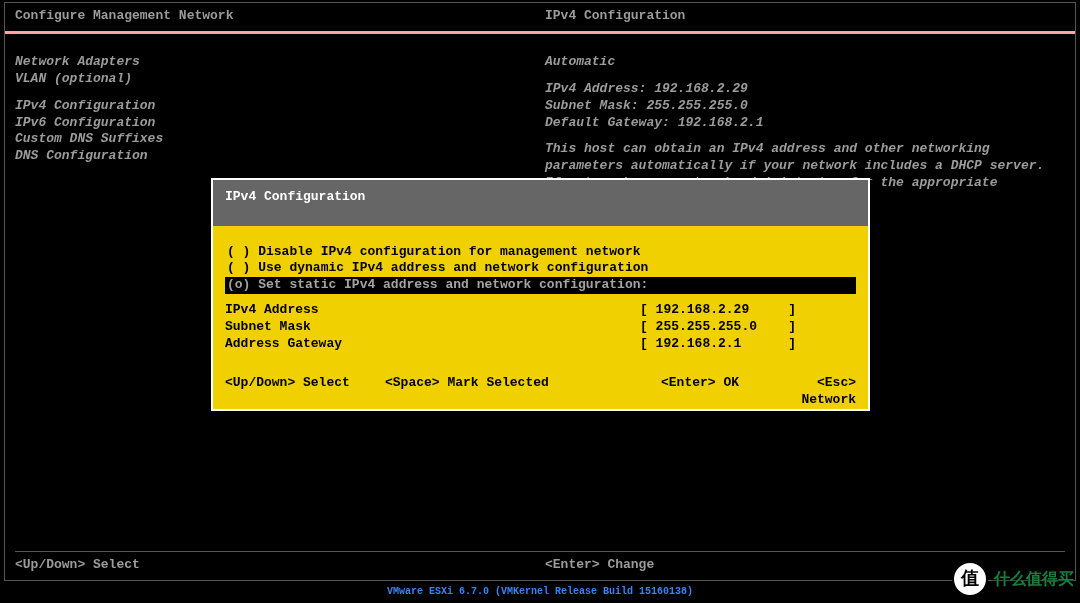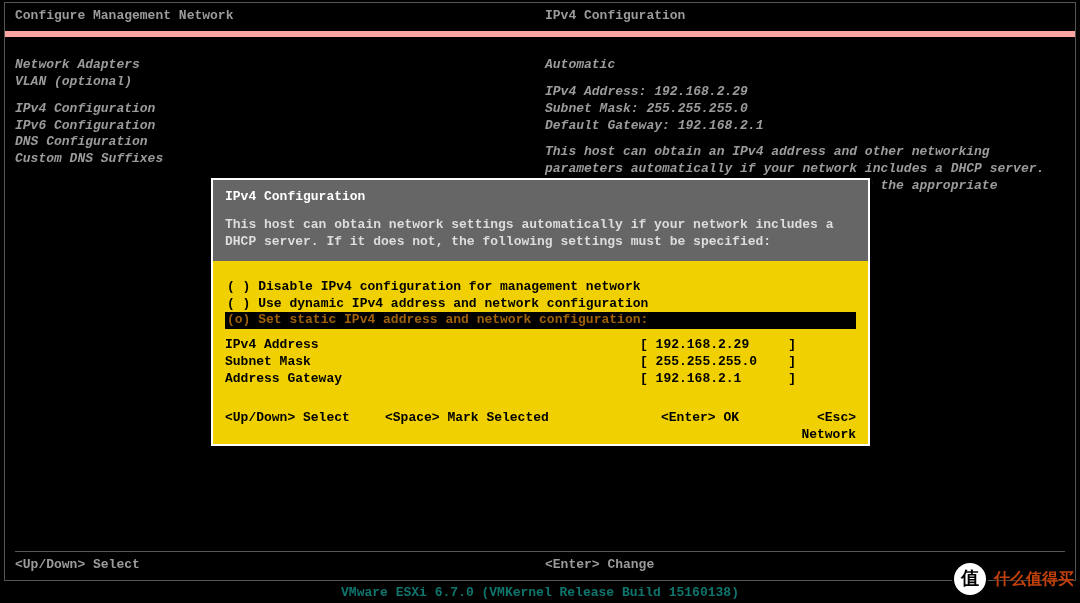--- a/index.html
+++ b/index.html
@@ -22,21 +22,21 @@
     position: absolute;
     top: 2px;
     left: 4px;
     right: 4px;
     bottom: 22px;
     border: 1px solid #555;
   }
   .header {
     display: flex;
     padding: 5px 10px 6px 10px;
-    border-bottom: 6px solid #fca5a5;
+    border-bottom: 3px solid #fca5a5;
     align-items: center;
   }
   .header-left { flex: 0 0 530px; }
   .header-right { flex: 1; }
   .body {
     display: flex;
     padding: 20px 10px 10px 10px;
     font-style: italic;
   }
   .left-panel { flex: 0 0 530px; }
@@ -55,23 +55,23 @@
     border-top: 1px solid #555;
     padding-top: 5px;
   }
   .footer-left { flex: 0 0 530px; }
   .footer-right { flex: 1; }
   .bottom-bar {
     position: absolute;
     left: 0; right: 0; bottom: 0;
     height: 20px;
     background: #000;
-    color: #0f766e;
+    color: #3b82f6;
     text-align: center;
-    font-size: 13px;
+    font-size: 10px;
     padding-top: 2px;
   }
 
   
   .dialog {
     position: absolute;
     left: 211px;
     top: 178px;
     width: 659px;
     border: 2px solid #fff;
@@ -89,21 +89,21 @@
     background: #f0d000;
     color: #000;
     padding: 18px 12px 0 12px;
   }
   .opt-row {
     padding: 0 2px;
     white-space: pre;
   }
   .opt-row.sel {
     background: #000;
-    color: #a16207;
+    color: #a3a3a3;
   }
   .opt-mark, .opt-text { display: inline; }
   .fields { margin-top: 8px; }
   .field-row { display: flex; }
   .field-label { flex: 0 0 415px; }
   .field-val { flex: 1; white-space: pre; }
   .dlg-hints {
     margin-top: 22px;
     display: flex;
     color: #000;
@@ -117,21 +117,21 @@
   
   .watermark {
     position: absolute;
     right: 6px;
     bottom: 6px;
     display: flex;
     align-items: center;
     gap: 6px;
   }
   .wm-text {
-    color: #c2410c;
+    color: #15803d;
     font-family: "Microsoft YaHei", sans-serif;
     font-size: 16px;
     text-shadow: 0 0 3px #000;
   }
   .wm-badge {
     width: 36px; height: 36px;
     border-radius: 50%;
     background: #fff;
     color: #000;
     display: flex;
@@ -155,22 +155,22 @@
 
     <div class="body">
       <div class="left-panel">
         <div class="menu-group">
           <div class="menu-item">Network Adapters</div>
           <div class="menu-item">VLAN (optional)</div>
         </div>
         <div class="menu-group">
           <div class="menu-item">IPv4 Configuration</div>
           <div class="menu-item">IPv6 Configuration</div>
+          <div class="menu-item">Custom DNS Suffixes</div>
           <div class="menu-item">DNS Configuration</div>
-          <div class="menu-item">Custom DNS Suffixes</div>
         </div>
       </div>
 
       <div class="right-panel">
         <div class="right-auto">Automatic</div>
         <div class="right-vals">
           <div><span>IPv4 Address: </span><span>192.168.2.29</span></div>
           <div><span>Subnet Mask: </span><span>255.255.255.0</span></div>
           <div><span>Default Gateway: </span><span>192.168.2.1</span></div>
         </div>
@@ -182,21 +182,20 @@
       <div class="footer-left"><span class="k">&lt;Up/Down&gt;</span><span> Select</span></div>
       <div class="footer-right"><span class="k">&lt;Enter&gt;</span><span> Change</span></div>
     </div>
   </div>
 
   <div class="bottom-bar">VMware ESXi 6.7.0 (VMKernel Release Build 15160138)</div>
 
   <div class="dialog">
     <div class="dlg-head">
       <div class="dlg-title">IPv4 Configuration</div>
-      <div class="dlg-desc">This host can obtain network settings automatically if your network includes a DHCP server. If it does not, the following settings must be specified:</div>
     </div>
     <div class="dlg-body">
       <div id="options">
           <div class="opt-row"><span class="opt-mark">( ) </span><span class="opt-text">Disable IPv4 configuration for management network</span></div>
           <div class="opt-row"><span class="opt-mark">( ) </span><span class="opt-text">Use dynamic IPv4 address and network configuration</span></div>
           <div class="opt-row sel"><span class="opt-mark">(o) </span><span class="opt-text">Set static IPv4 address and network configuration:</span></div>
         </div>
       <div class="fields" id="fields">
           <div class="field-row">
             <div class="field-label">IPv4 Address</div>

